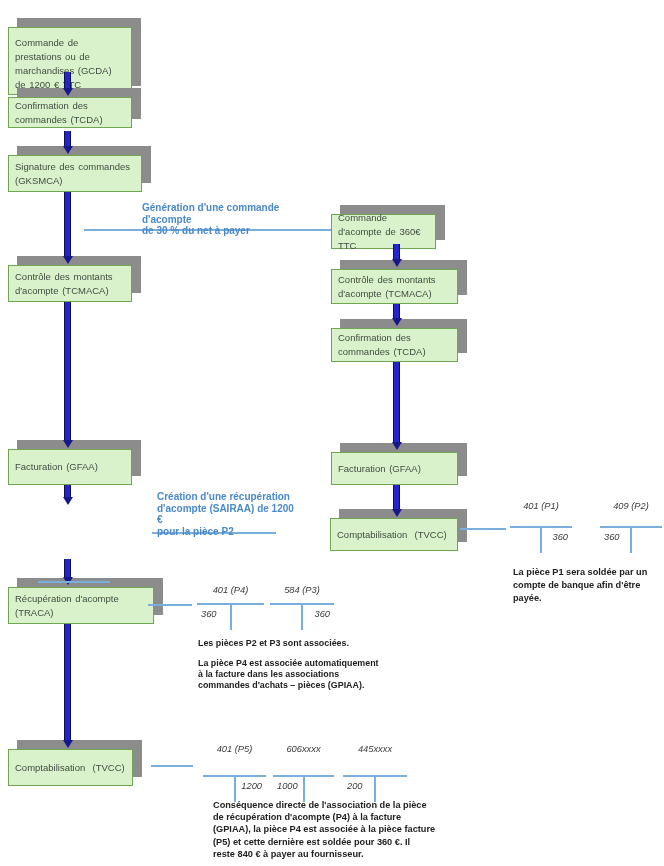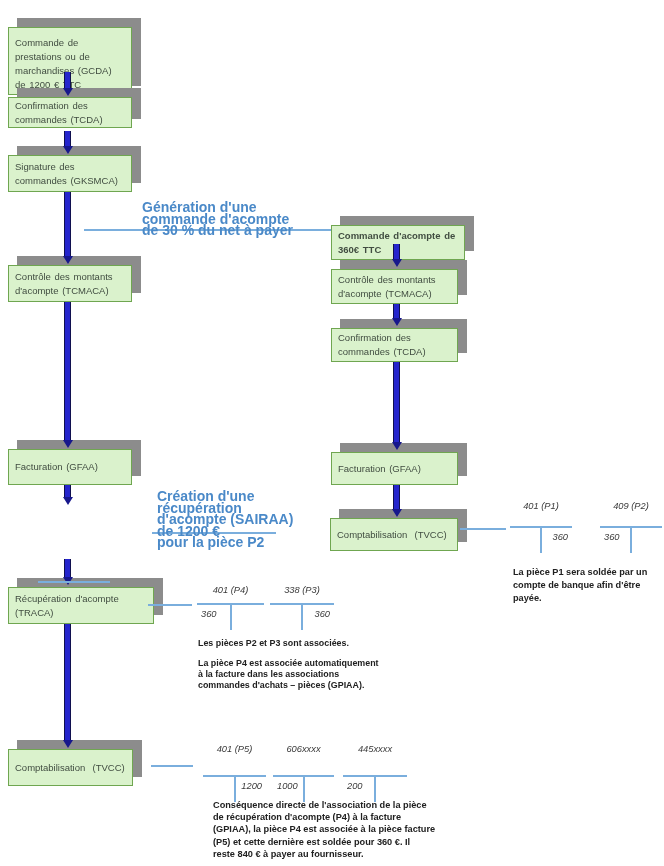--- a/index.html
+++ b/index.html
@@ -31,21 +31,21 @@
   }
   .varrow::after{
     content:"";position:absolute;left:50%;bottom:-8px;transform:translateX(-50%);
     width:0;height:0;
     border-left:5.5px solid transparent;border-right:5.5px solid transparent;
     border-top:8px solid #17178c;
   }
   
   .bline{position:absolute;height:2px;background:#7aaedd;z-index:2;}
   
-  .bluenote{position:absolute;color:#4a89c8;font-weight:bold;font-size:14px;line-height:11.5px;z-index:2;}
+  .bluenote{position:absolute;color:#4a89c8;font-weight:bold;font-size:10px;line-height:11.5px;z-index:2;}
   
   .note{position:absolute;color:#212121;z-index:2;font-weight:bold;}
   
   .tacct{position:absolute;z-index:2;}
   .t-label{font-style:italic;font-size:9.3px;color:#3a3a3a;text-align:center;height:12px;line-height:12px;}
   .t-g1 .t-label{margin-bottom:14px;}
   .t-g2 .t-label{margin-bottom:7px;}
   .t-g3 .t-label{margin-bottom:20px;}
   .t-bar{height:2px;background:#7aaedd;}
   .t-body{position:relative;display:flex;justify-content:space-between;padding:4px 4px 0 4px;}
@@ -56,37 +56,37 @@
 <body>
 
 <div class="stage">
 
   <div class="gbox" style="left:8px;top:27px;width:124px;height:68px;align-items:flex-end;">
     <span class="gbox-label">Commande de prestations ou de marchandises (GCDA) de 1200 € TTC</span>
   </div>
   <div class="gbox" style="left:8px;top:97px;width:124px;height:31px;">
     <span class="gbox-label">Confirmation des commandes (TCDA)</span>
   </div>
-  <div class="gbox" style="left:8px;top:155px;width:124px;height:37px;">
+  <div class="gbox" style="left:8px;top:155px;width:134px;height:37px;">
     <span class="gbox-label">Signature des commandes (GKSMCA)</span>
   </div>
   <div class="gbox" style="left:8px;top:265px;width:124px;height:37px;">
     <span class="gbox-label">Contrôle des montants d'acompte (TCMACA)</span>
   </div>
   <div class="gbox" style="left:8px;top:449px;width:124px;height:36px;">
     <span class="gbox-label">Facturation (GFAA)</span>
   </div>
   <div class="gbox" style="left:8px;top:587px;width:146px;height:37px;">
     <span class="gbox-label">Récupération d'acompte (TRACA)</span>
   </div>
   <div class="gbox" style="left:8px;top:749px;width:125px;height:37px;">
     <span class="gbox-label">Comptabilisation  (TVCC)</span>
   </div>
 
-  <div class="gbox" style="left:331px;top:225px;width:134px;height:35px;font-weight:bold;">
+  <div class="gbox" style="left:331px;top:214px;width:105px;height:35px;">
     <span class="gbox-label">Commande d'acompte de 360€ TTC</span>
   </div>
   <div class="gbox" style="left:331px;top:269px;width:127px;height:35px;">
     <span class="gbox-label">Contrôle des montants d'acompte (TCMACA)</span>
   </div>
   <div class="gbox" style="left:331px;top:328px;width:127px;height:34px;">
     <span class="gbox-label">Confirmation des commandes (TCDA)</span>
   </div>
   <div class="gbox" style="left:331px;top:452px;width:127px;height:33px;">
     <span class="gbox-label">Facturation (GFAA)</span>
@@ -147,21 +147,21 @@
   <div class="tacct t-g2" style="left:197px;top:584px;width:67px;">
     <div class="t-label">401 (P4)</div>
     <div class="t-bar"></div>
     <div class="t-body">
       <div class="t-stem"></div>
       <span class="t-debit">360</span>
       <span class="t-credit"></span>
     </div>
   </div>
   <div class="tacct t-g2" style="left:270px;top:584px;width:64px;">
-    <div class="t-label">338 (P3)</div>
+    <div class="t-label">584 (P3)</div>
     <div class="t-bar"></div>
     <div class="t-body">
       <div class="t-stem"></div>
       <span class="t-debit"></span>
       <span class="t-credit">360</span>
     </div>
   </div>
 
   <div class="tacct t-g3" style="left:203px;top:743px;width:63px;">
     <div class="t-label">401 (P5)</div>

